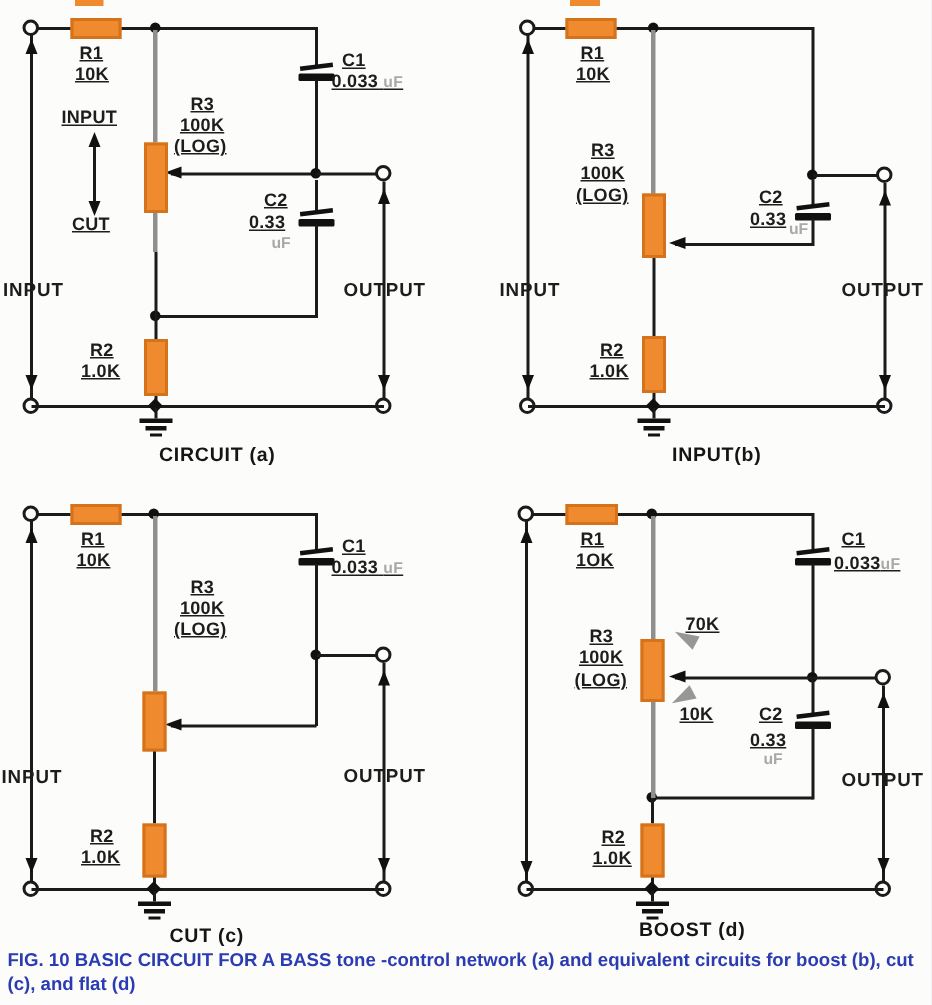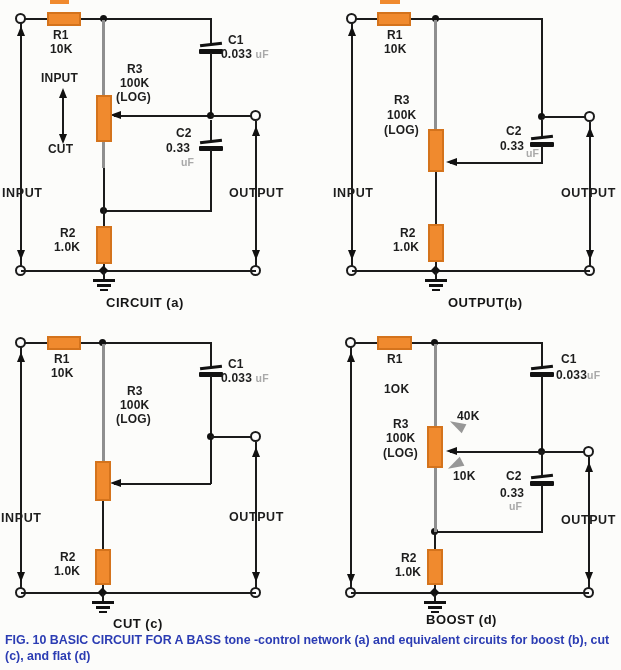--- a/index.html
+++ b/index.html
@@ -19,21 +19,21 @@
   .dia{position:absolute;width:7px;height:7px;background:#111;transform:rotate(45deg);}
   .capthin{position:absolute;height:3px;background:#111;transform:rotate(-7deg);}
   .capthick{position:absolute;height:5px;background:#111;border-radius:1px;}
   .gbar{position:absolute;background:#111;}
   
   .aru{position:absolute;width:0;height:0;border-left:4px solid transparent;border-right:4px solid transparent;border-bottom:10px solid #111;}
   .ard{position:absolute;width:0;height:0;border-left:4px solid transparent;border-right:4px solid transparent;border-top:10px solid #111;}
   .arl{position:absolute;width:0;height:0;border-top:4.5px solid transparent;border-bottom:4.5px solid transparent;border-right:11px solid #111;}
   .arg{position:absolute;width:0;height:0;border-top:5px solid transparent;border-bottom:5px solid transparent;border-right:16px solid #979797;}
   
-  .lbl{position:absolute;font-weight:bold;font-size:12px;color:#1d1d1d;white-space:nowrap;letter-spacing:.2px;}
+  .lbl{position:absolute;font-weight:bold;font-size:12px;color:#1d1d1d;white-space:nowrap;letter-spacing:.2px;text-decoration:underline;}
   .io{position:absolute;font-weight:bold;font-size:12.5px;color:#1d1d1d;letter-spacing:.6px;white-space:nowrap;}
   .unit{color:#a9a9a9;font-size:10.5px;font-weight:bold;}
   .unit-abs{position:absolute;color:#a9a9a9;font-size:10.5px;font-weight:bold;}
   .title{position:absolute;font-weight:bold;font-size:13px;color:#151515;letter-spacing:.5px;white-space:nowrap;}
   .caption{position:absolute;left:5px;top:633px;width:606px;font-weight:bold;font-size:12.4px;line-height:1.28;color:#2b3cb3;}
 </style>
 </head>
 <body>
 
 <div id="canvas">
@@ -153,21 +153,21 @@
     <span class="lbl" style="left:64px;top:93px;">R3</span>
     <span class="lbl" style="left:57px;top:108px;">100K</span>
     <span class="lbl" style="left:54px;top:123px;">(LOG)</span>
     <span class="lbl" style="left:176px;top:124px;">C2</span>
     <span class="lbl" style="left:170px;top:139px;">0.33</span>
     <span class="unit-abs" style="left:196px;top:147px;">uF</span>
     <span class="lbl" style="left:70px;top:226px;">R2</span>
     <span class="lbl" style="left:63px;top:240px;">1.0K</span>
     <span class="io" style="left:3px;top:186px;">INPUT</span>
     <span class="io" style="left:231px;top:186px;">OUTPUT</span>
-    <span class="title" style="left:118px;top:295px;">OUTPUT(b)</span>
+    <span class="title" style="left:118px;top:295px;">INPUT(b)</span>
   </div>
 
   <div class="circuit" style="left:0;top:330px;width:320px;height:340px;">
     <div class="wh" style="left:21px;top:12px;width:190px;"></div>
     <div class="res" style="left:47px;top:6px;width:34px;height:14px;"></div>
     <div class="dot" style="left:99px;top:9px;"></div>
     <div class="wv" style="left:20px;top:17px;height:246px;"></div>
     <div class="aru" style="left:17px;top:22px;"></div>
     <div class="ard" style="left:17px;top:242px;"></div>
     <div class="term" style="left:15px;top:7px;"></div>
@@ -256,27 +256,27 @@
     <div class="dia" style="left:101px;top:259px;"></div>
     <div class="wv" style="left:104px;top:264px;height:7px;"></div>
     <div class="gbar" style="left:94px;top:271px;width:22px;height:3px;"></div>
     <div class="gbar" style="left:98px;top:276px;width:14px;height:3px;"></div>
     <div class="gbar" style="left:101px;top:281px;width:8px;height:2px;"></div>
 
     <div class="arg" style="left:119px;top:90px;transform:rotate(28deg);"></div>
     <div class="arg" style="left:117px;top:130px;transform:rotate(-28deg);"></div>
 
     <span class="lbl" style="left:57px;top:22px;">R1</span>
-    <span class="lbl" style="left:54px;top:52px;">1OK</span>
+    <span class="lbl" style="left:54px;top:36px;">1OK</span>
     <span class="lbl" style="left:231px;top:22px;">C1</span>
     <span class="lbl" style="left:226px;top:38px;"><span>0.033</span><span class="unit">uF</span></span>
     <span class="lbl" style="left:63px;top:87px;">R3</span>
     <span class="lbl" style="left:56px;top:101px;">100K</span>
     <span class="lbl" style="left:53px;top:116px;">(LOG)</span>
-    <span class="lbl" style="left:127px;top:79px;">40K</span>
+    <span class="lbl" style="left:127px;top:79px;">70K</span>
     <span class="lbl" style="left:123px;top:139px;">10K</span>
     <span class="lbl" style="left:176px;top:139px;">C2</span>
     <span class="lbl" style="left:170px;top:156px;">0.33</span>
     <span class="unit-abs" style="left:179px;top:170px;">uF</span>
     <span class="lbl" style="left:71px;top:221px;">R2</span>
     <span class="lbl" style="left:65px;top:235px;">1.0K</span>
     <span class="io" style="left:231px;top:183px;">OUTPUT</span>
     <span class="title" style="left:96px;top:282px;">BOOST (d)</span>
   </div>
 

